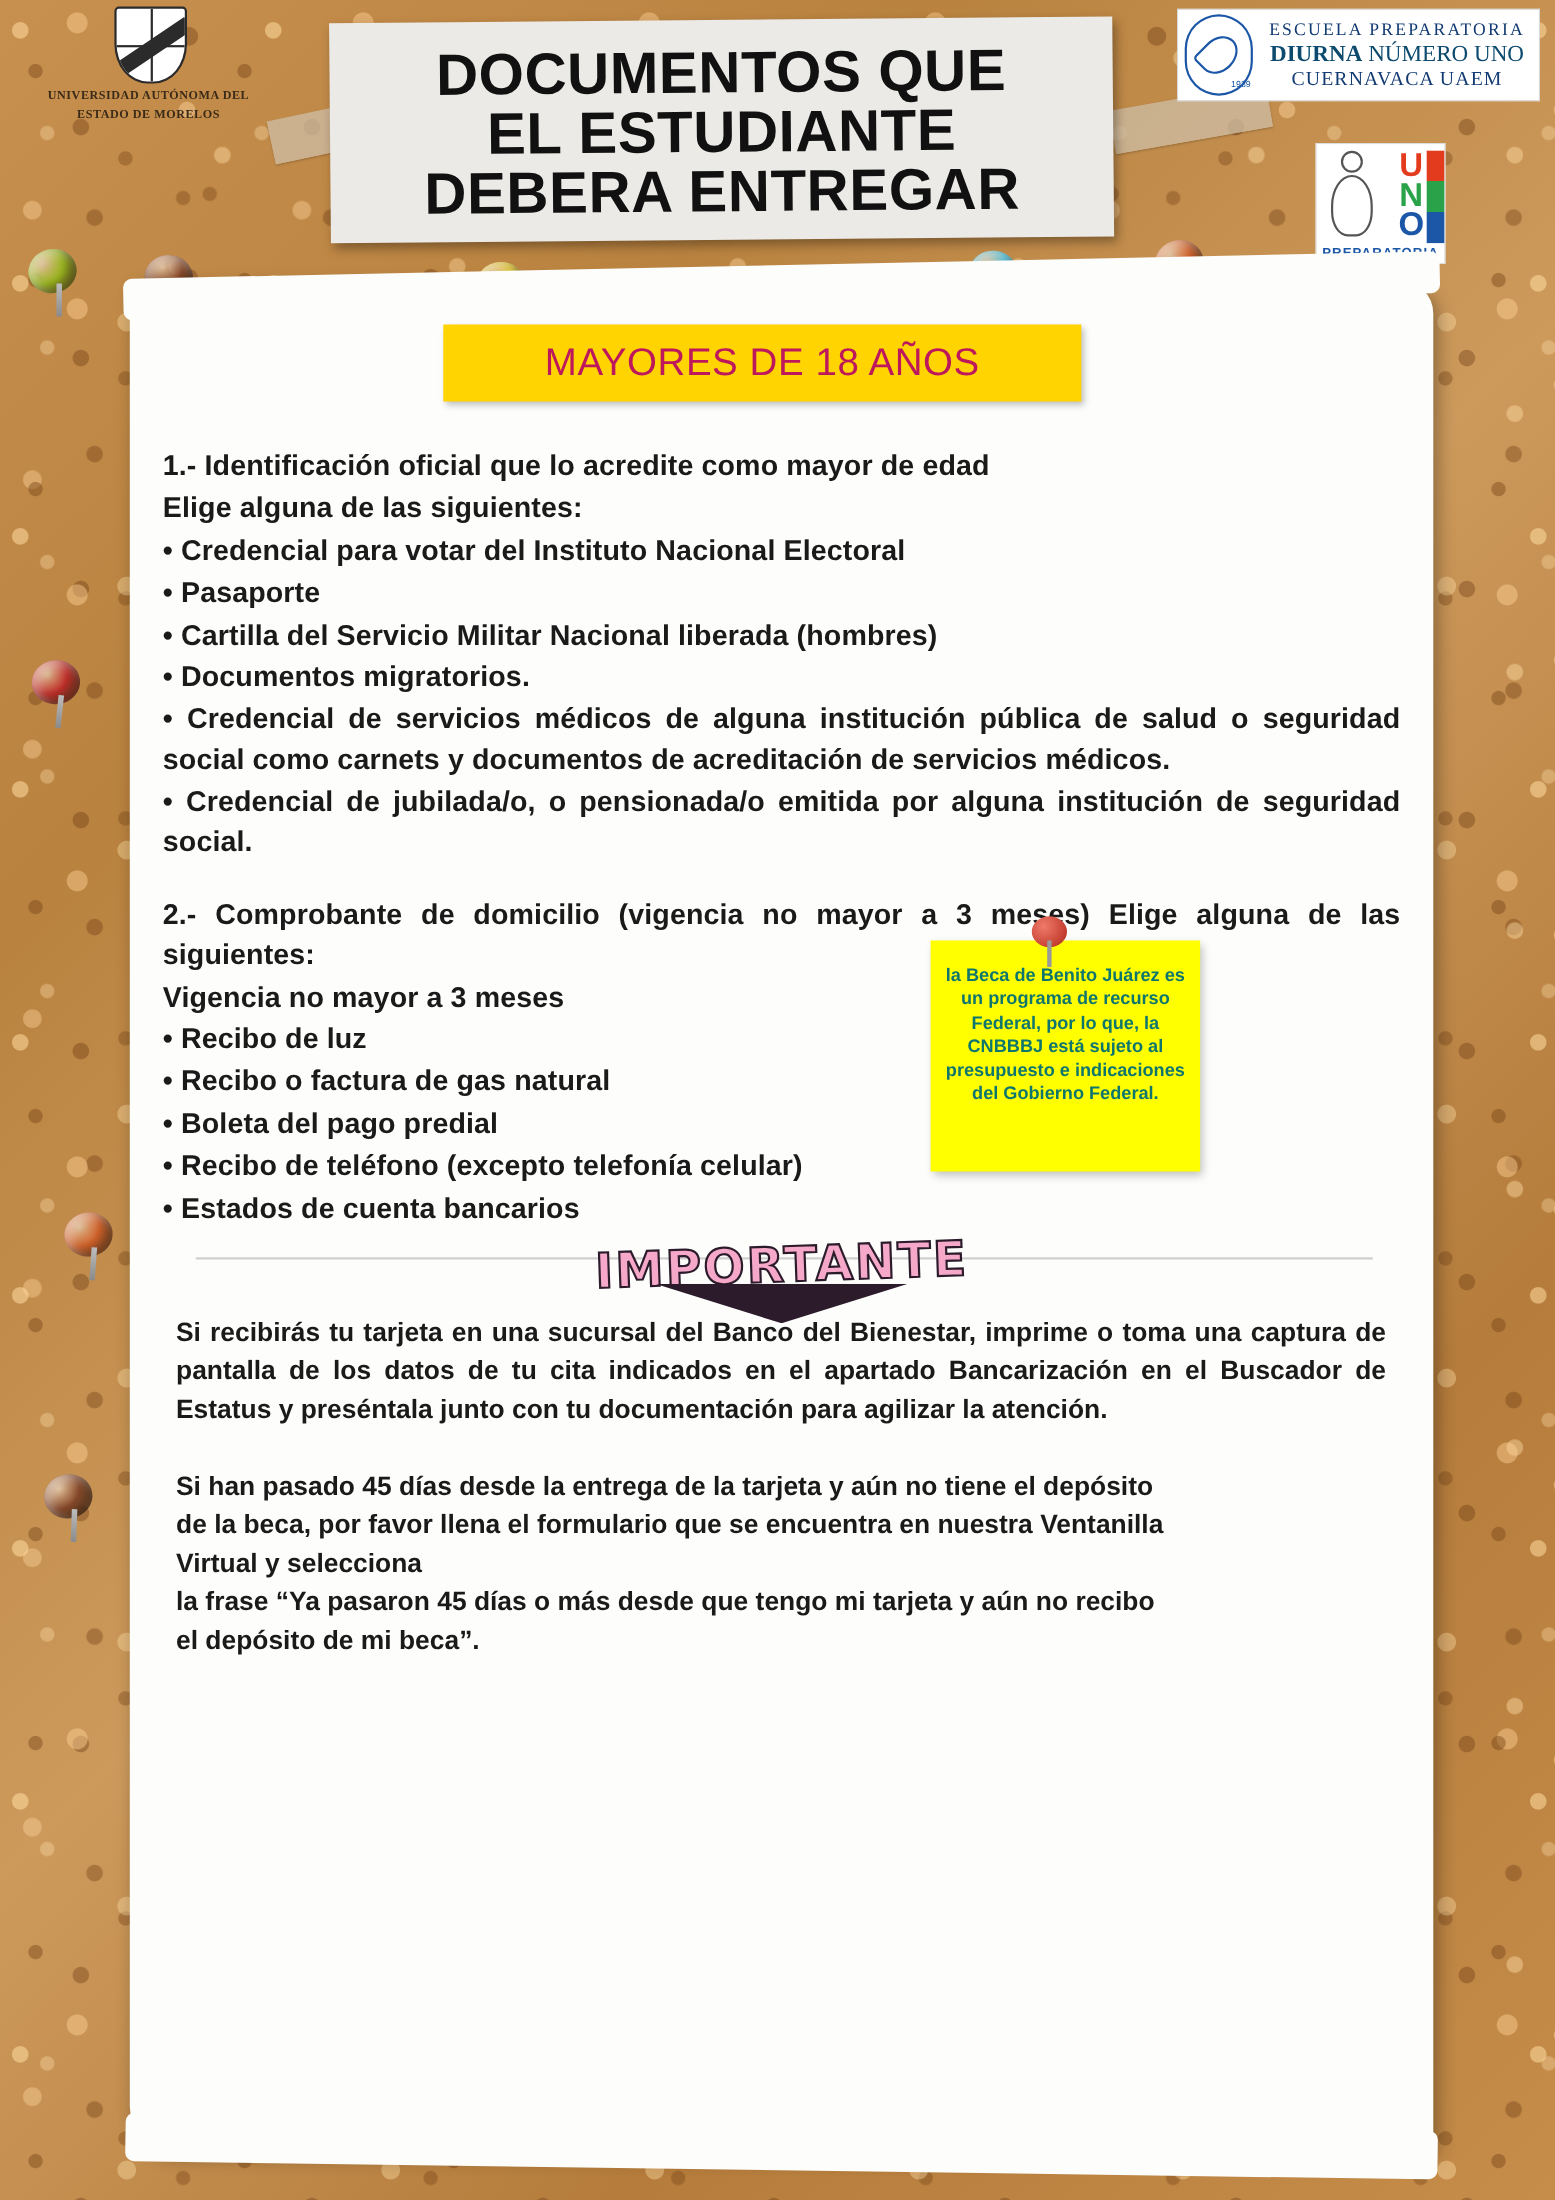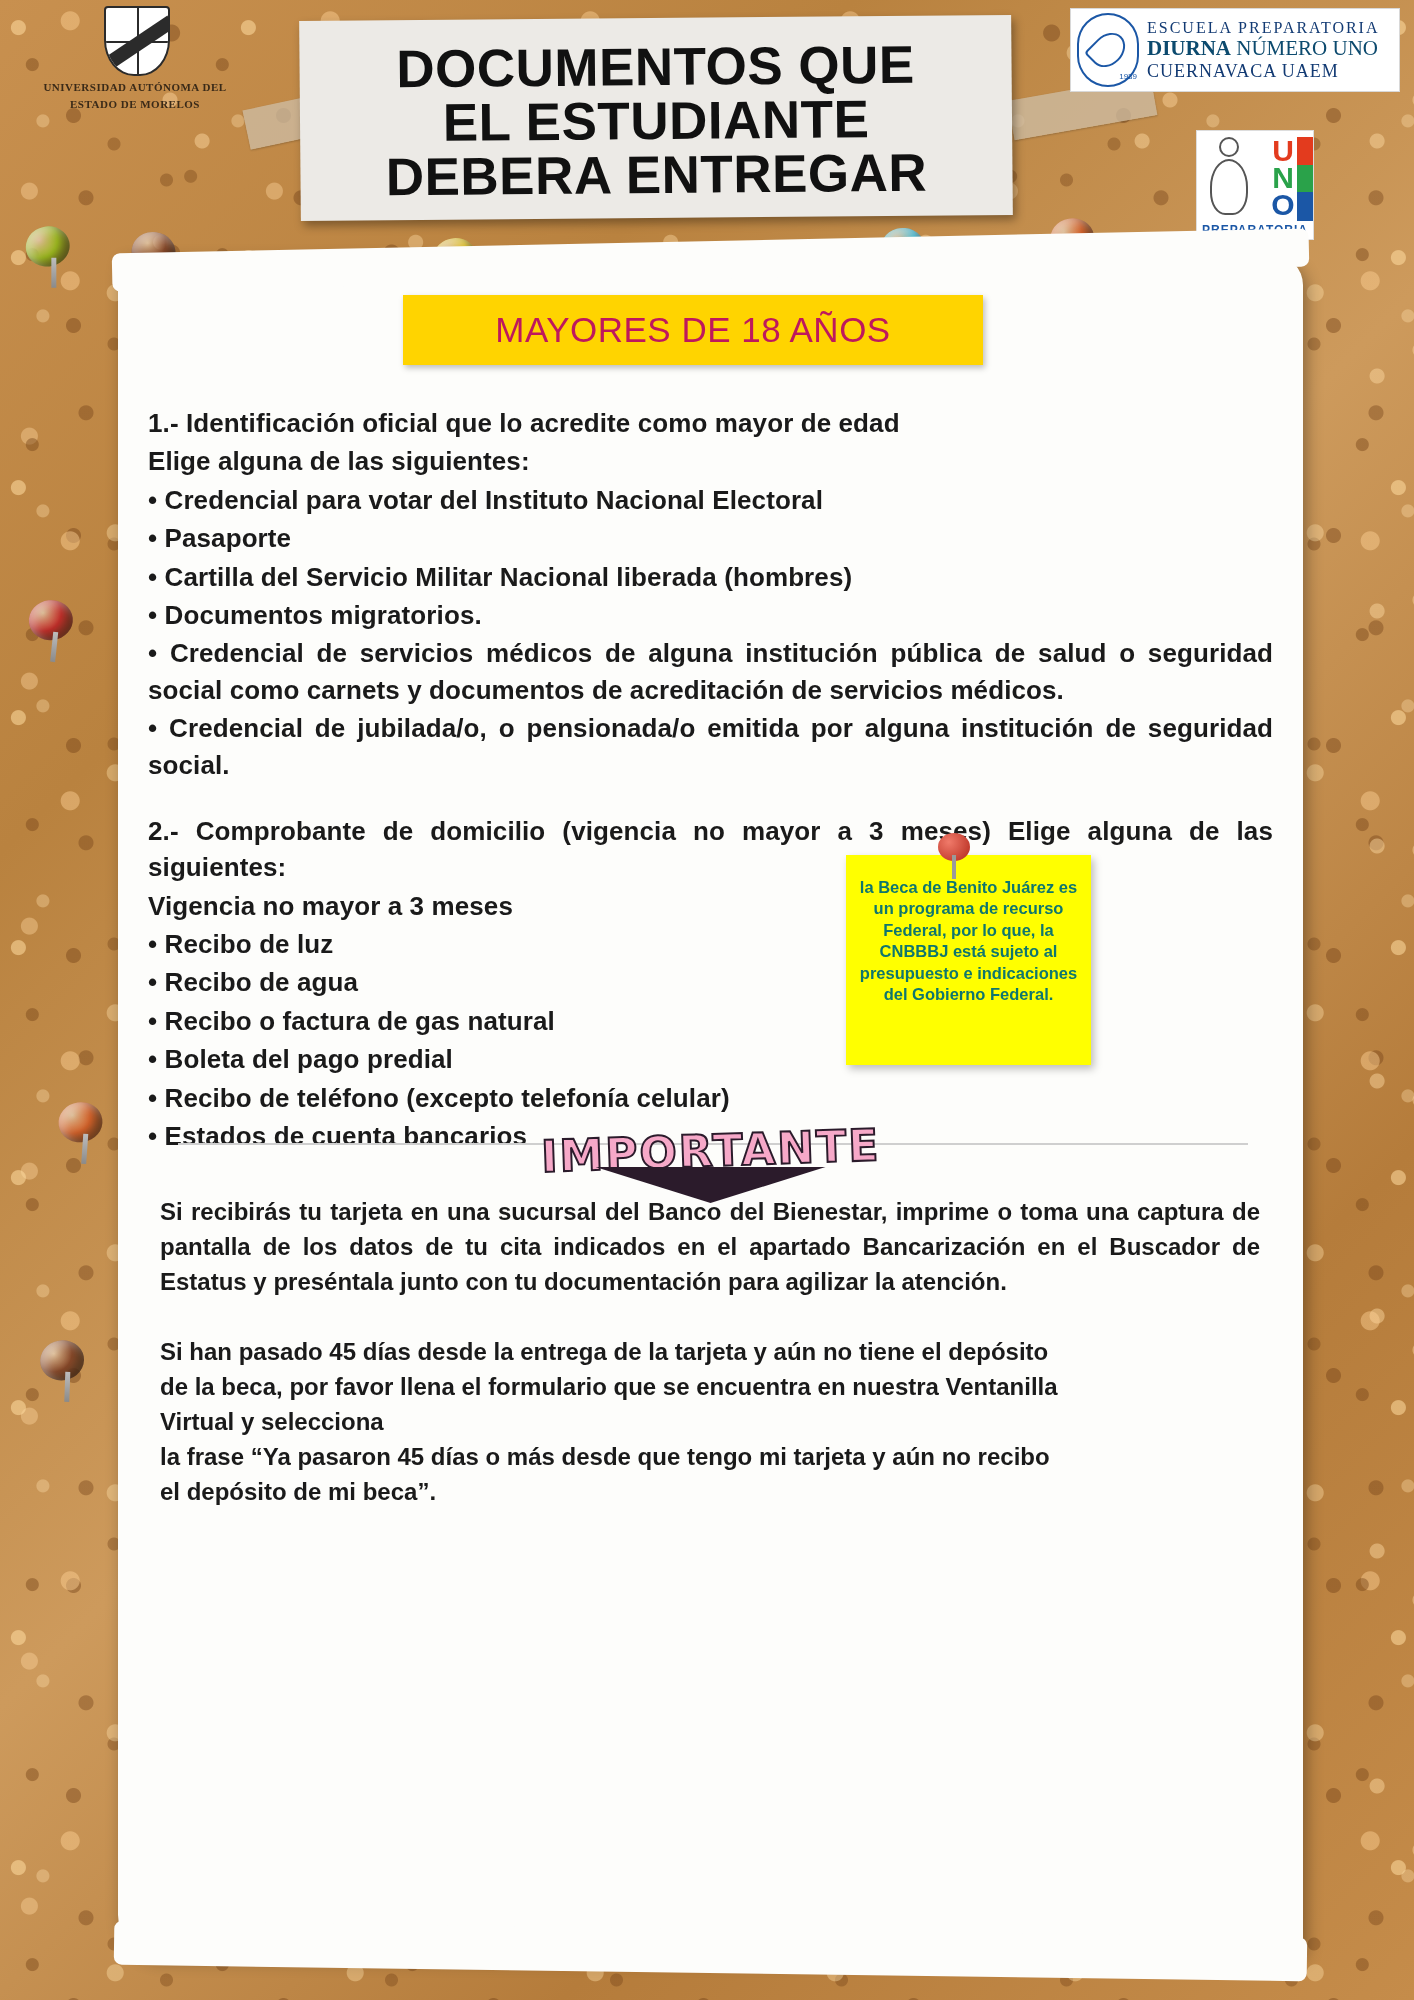--- a/index.html
+++ b/index.html
@@ -50,21 +50,21 @@
     transform:rotate(-34deg);
   }
   .uaem-text{font-family:"Liberation Serif",serif;font-size:11px;color:#3a2a18;letter-spacing:.5px;line-height:1.25;margin-top:3px;font-weight:bold;}
 
   .prepa-logo{position:absolute;right:14px;top:8px;width:330px;height:84px;
     background:#ffffff;border:1px solid #d8d8d8;display:flex;align-items:center;padding:0 6px;box-sizing:border-box;}
   .prepa-emblem{width:58px;height:70px;border:2px solid #1b57a6;border-radius:50%/42%;
      display:flex;align-items:center;justify-content:center;color:#1b57a6;font-size:9px;flex:0 0 auto;margin-right:8px;position:relative;}
   .prepa-emblem .yr{position:absolute;bottom:4px;left:0;right:0;text-align:right;font-size:8px;}
   .prepa-emblem .drop{width:26px;height:34px;border:2px solid #1b57a6;border-radius:50% 50% 50% 4px;transform:rotate(45deg);}
-  .prepa-lines{flex:1;text-align:left;line-height:1.12;}
+  .prepa-lines{flex:1;text-align:center;line-height:1.12;}
   .prepa-lines .l1{font-family:"Liberation Serif",serif;font-size:16px;letter-spacing:2px;color:#123a73;}
   .prepa-lines .l2{font-family:"Liberation Serif",serif;font-size:21px;color:#0c4a6e;}
   .prepa-lines .l2 b{font-weight:bold;}
   .prepa-lines .l3{font-family:"Liberation Serif",serif;font-size:18px;color:#123a73;letter-spacing:1px;}
 
   .uno-logo{position:absolute;right:100px;top:130px;width:118px;height:110px;background:#fff;border:1px solid #ddd;
      display:flex;flex-direction:column;align-items:center;justify-content:flex-end;padding-bottom:2px;box-sizing:border-box;}
   .uno-logo .fig{position:absolute;left:6px;top:4px;width:52px;height:82px;}
   .uno-logo .fig .head{width:16px;height:16px;border:2px solid #555;border-radius:50%;margin:2px auto 0;}
   .uno-logo .fig .body{width:34px;height:52px;border:2px solid #555;border-radius:50% 50% 40% 40%;margin:2px auto 0;}
@@ -267,21 +267,20 @@
       <p>• Credencial para votar del Instituto Nacional Electoral</p>
       <p>• Pasaporte</p>
       <p>• Cartilla del Servicio Militar Nacional liberada (hombres)</p>
       <p>• Documentos migratorios.</p>
       <p class="just">• Credencial de servicios médicos de alguna institución pública de salud o seguridad social como carnets y documentos de acreditación de servicios médicos.</p>
       <p class="just">• Credencial de jubilada/o, o pensionada/o emitida por alguna institución de seguridad social.</p>
       <div class="gap"></div>
       <p class="just">2.- Comprobante de domicilio (vigencia no mayor a 3 meses) Elige alguna de las siguientes:</p>
       <p>Vigencia no mayor a 3 meses</p>
       <p>• Recibo de luz</p>
-      <p>• Recibo de agua</p>
       <p>• Recibo o factura de gas natural</p>
       <p>• Boleta del pago predial</p>
       <p>• Recibo de teléfono (excepto telefonía celular)</p>
       <p>• Estados de cuenta bancarios</p>
     </div>
 
     <div class="note">la Beca de Benito Juárez es un programa de recurso Federal, por lo que, la CNBBBJ está sujeto al presupuesto e indicaciones del Gobierno Federal.</div>
     <div class="note-pin">
       <div class="head"></div>
         <div class="needle"></div>

